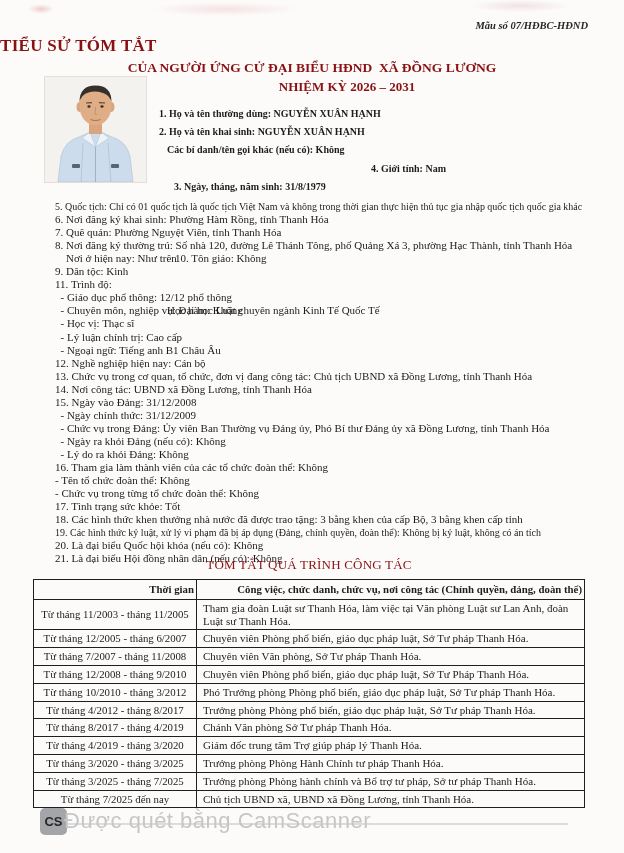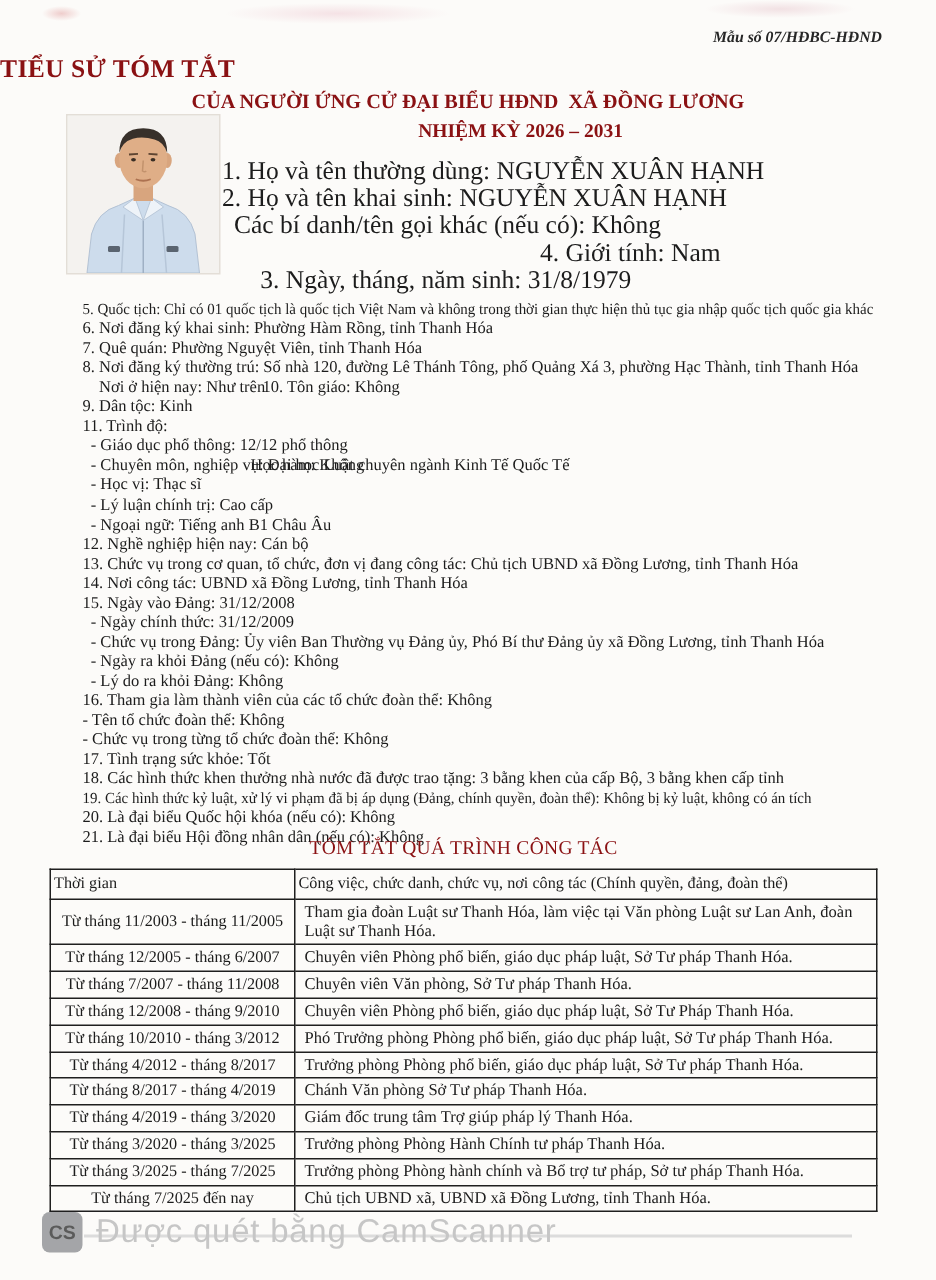--- a/index.html
+++ b/index.html
@@ -14,46 +14,46 @@
   .smudge.s2{left:470px;top:0;width:100px;height:12px;background:radial-gradient(closest-side,rgba(226,186,195,.4),rgba(226,186,195,0));}
   .smudge.s3{left:28px;top:4px;width:26px;height:10px;background:radial-gradient(closest-side,rgba(214,120,120,.35),rgba(214,120,120,0));}
 
   .form-number{position:absolute;top:20px;right:36px;font-size:10.5px;font-style:italic;font-weight:bold;color:#262626;}
   .title{position:absolute;top:36px;left:0;width:100%;text-align:left;font-size:17px;font-weight:bold;color:#8a1113;letter-spacing:.3px;}
   .subtitle{position:absolute;top:60px;left:0;width:100%;text-align:center;font-size:13.5px;font-weight:bold;color:#8a1113;white-space:pre;}
   .term{position:absolute;top:79px;left:0;width:100%;text-align:center;font-size:13px;font-weight:bold;color:#8a1113;padding-left:35px;}
 
   .photo{position:absolute;left:45px;top:77px;width:101px;height:105px;background:#f4f2ef;box-shadow:0 0 0 1px #e3ded7;}
 
-  .info-top{position:absolute;left:148px;top:105px;width:440px;font-size:17px;}
+  .info-top{position:absolute;left:159px;top:105px;width:440px;font-size:10px;font-weight:bold;}
   .iline{position:relative;height:18.2px;line-height:18.2px;white-space:pre;}
   .iline.alias{padding-left:8px;}
   .iline .g{position:absolute;left:212px;top:0;}
 
   .details{position:absolute;left:33px;top:187px;width:588px;font-size:11px;}
   .dline{position:relative;height:13.05px;line-height:13.05px;white-space:pre;}
   .dline .t2{position:absolute;top:0;}
   .dline[data-c2="a"] .t2{left:142px;}
   .dline[data-c2="b"] .t2{left:134px;}
   .dline .t[data-small="1"]{display:inline-block;font-size:10.3px;transform:scaleX(.97);transform-origin:0 50%;}
 
   .table-sec{position:absolute;left:33px;top:557px;width:552px;}
   .table-title{text-align:center;font-size:13px;font-weight:normal;color:#8a1113;margin-bottom:6px;letter-spacing:.2px;}
   table.career{border-collapse:collapse;width:100%;table-layout:fixed;}
   table.career th,table.career td{border:1.5px solid #1f1f1f;font-size:11px;line-height:12.8px;vertical-align:middle;}
-  table.career th{font-weight:normal;text-align:left;padding:3px 2px;font-size:10.8px;white-space:nowrap;overflow:hidden;}
+  table.career th{font-weight:bold;text-align:right;padding:3px 2px;font-size:10.8px;white-space:nowrap;overflow:hidden;}
   table.career col.c1{width:163px;}
   table.career td.c1{text-align:center;white-space:nowrap;overflow:hidden;font-size:10.8px;padding:2px 2px;}
   table.career td.c2{padding:2px 6px;}
 
   .watermark{position:absolute;left:28px;top:806px;width:570px;height:40px;}
   .wm-line{position:absolute;left:28px;top:17px;width:512px;height:2px;background:#dcdcdc;}
   .wm-logo{
-    position:absolute;left:0;top:2px;width:27px;height:27px;border-radius:5px;
-    background:#95979a;color:#404040;display:flex;align-items:center;justify-content:center;
+    position:absolute;left:12px;top:2px;width:27px;height:27px;border-radius:5px;
+    background:#95979a;color:#000000;display:flex;align-items:center;justify-content:center;
     font-family:"Liberation Sans","DejaVu Sans",sans-serif;font-weight:bold;font-size:13px;opacity:.85;
   }
   .wm-text{
     position:absolute;left:36px;top:2px;
     font-family:"Liberation Sans","DejaVu Sans",sans-serif;
     font-size:22px;font-weight:500;color:#c6c6c6;letter-spacing:.5px;white-space:nowrap;
   }
 </style>
 </head>
 <body>

